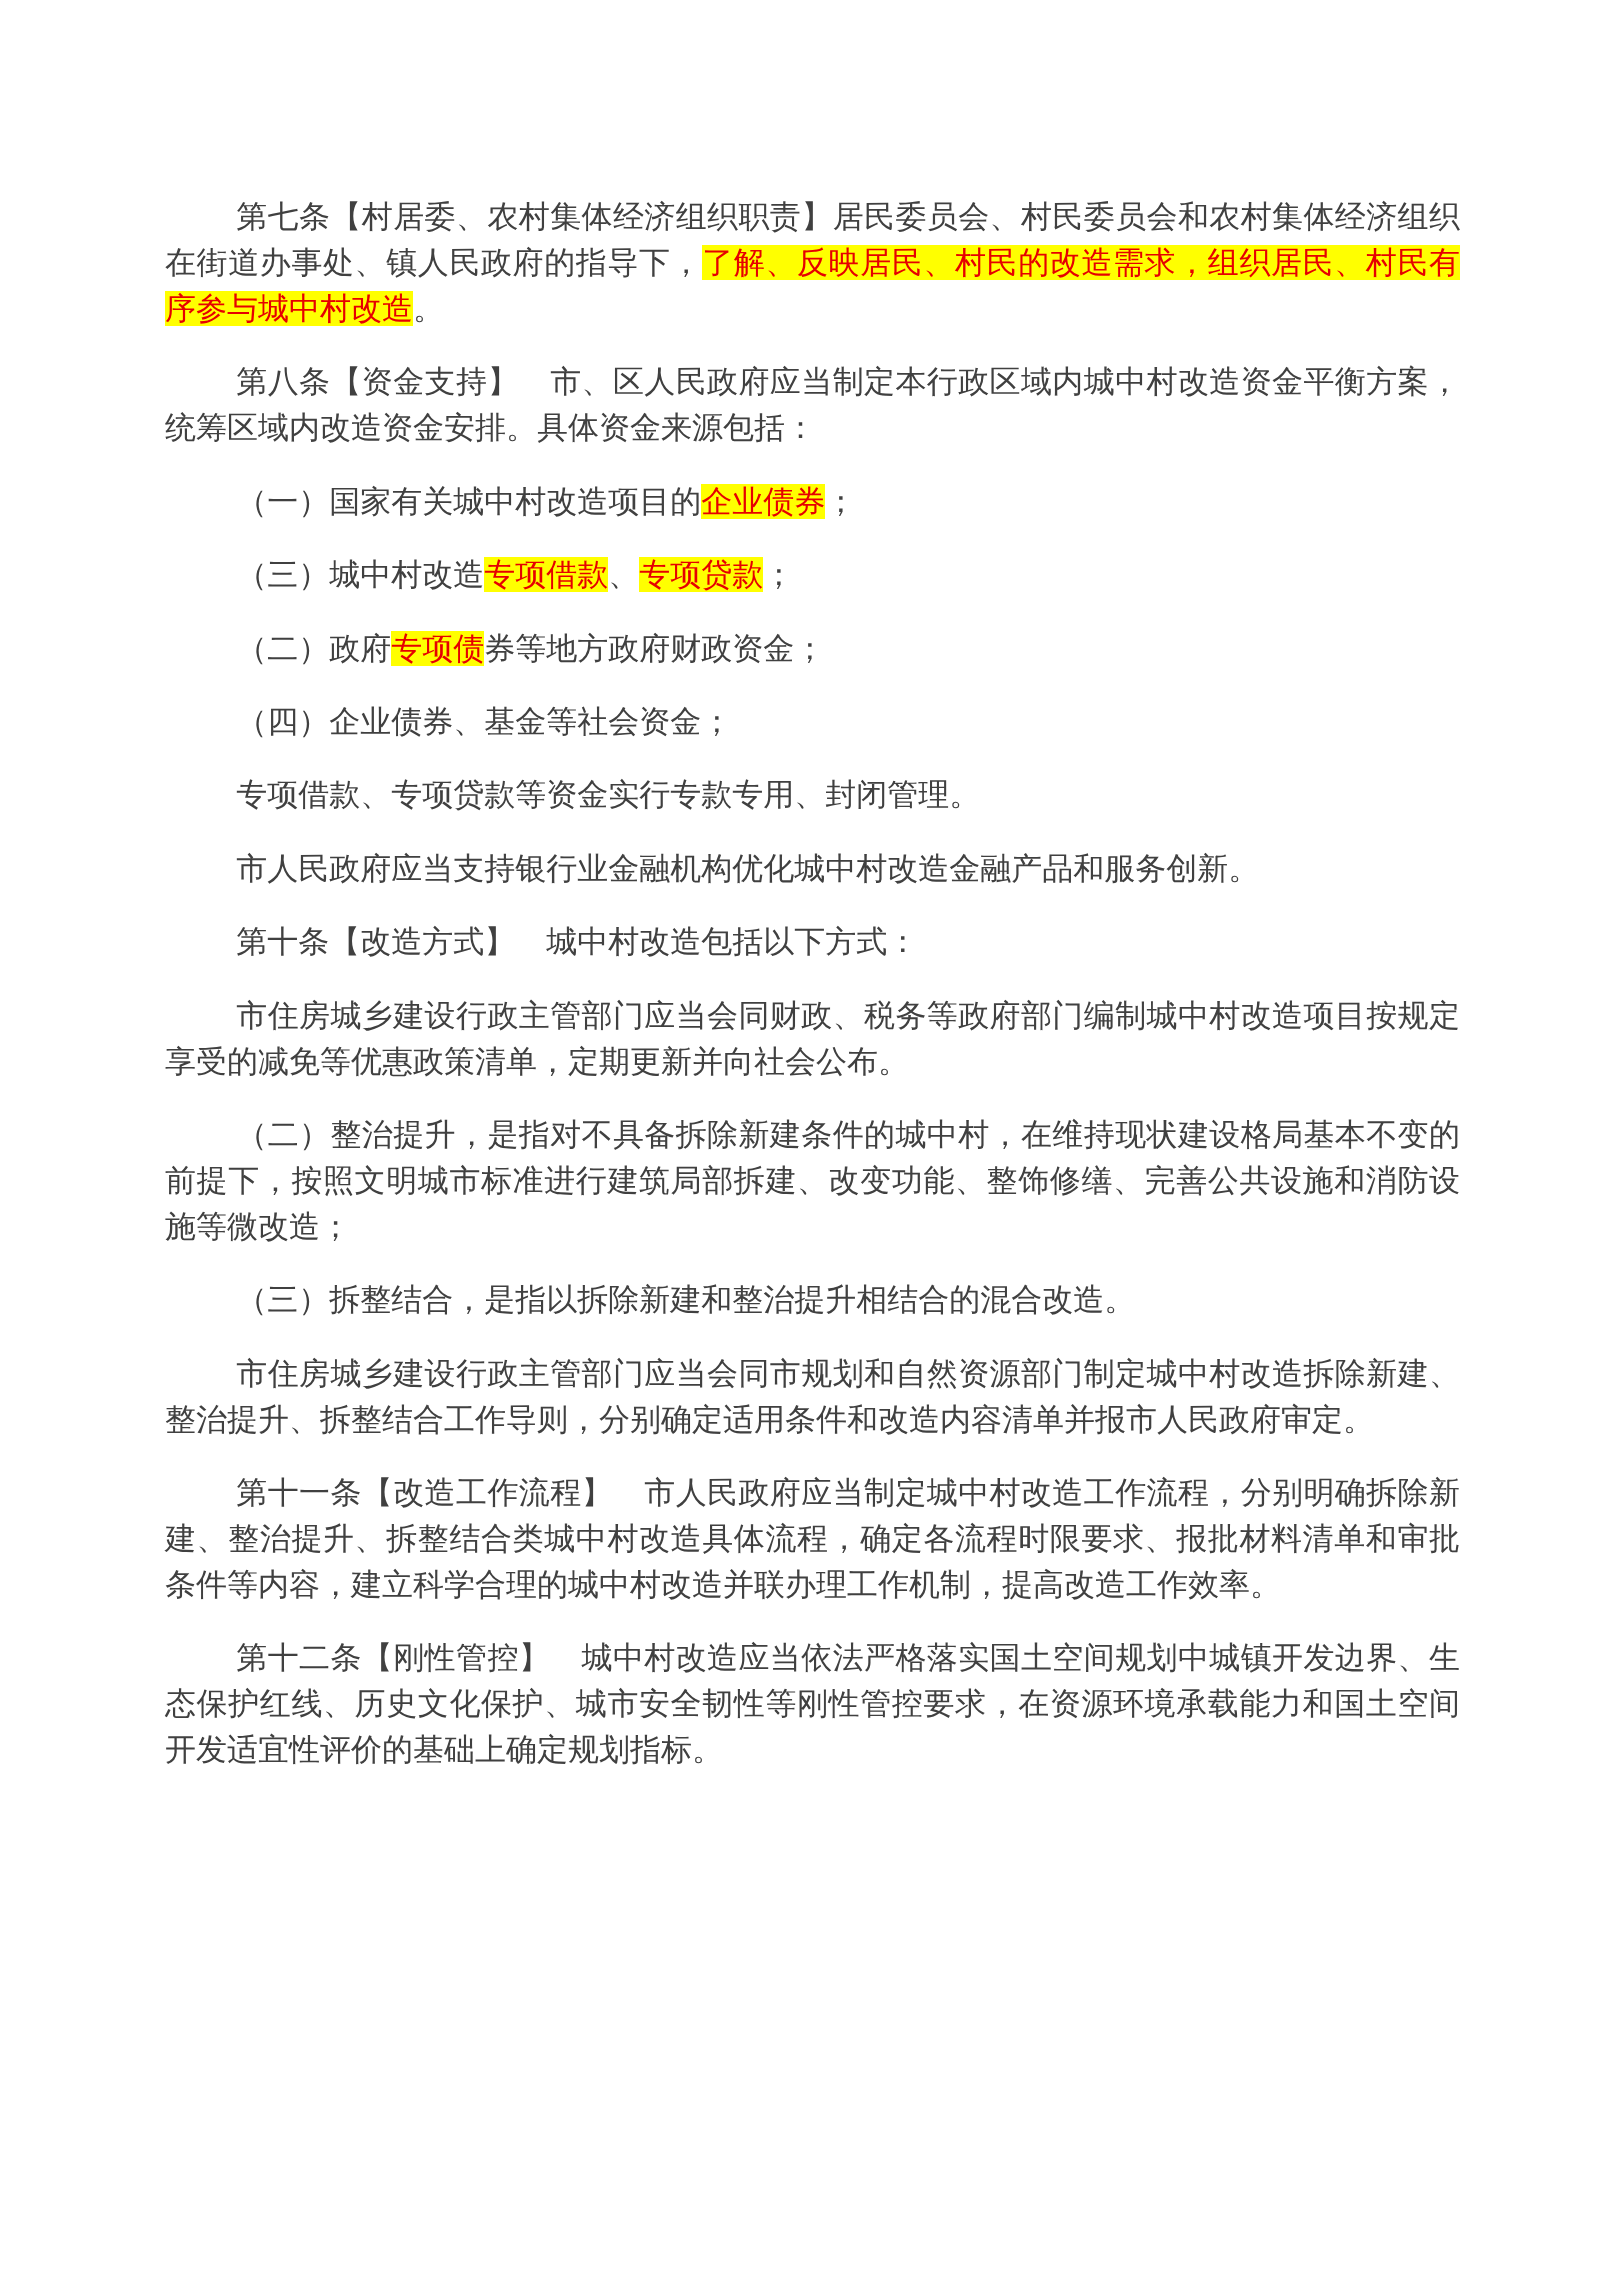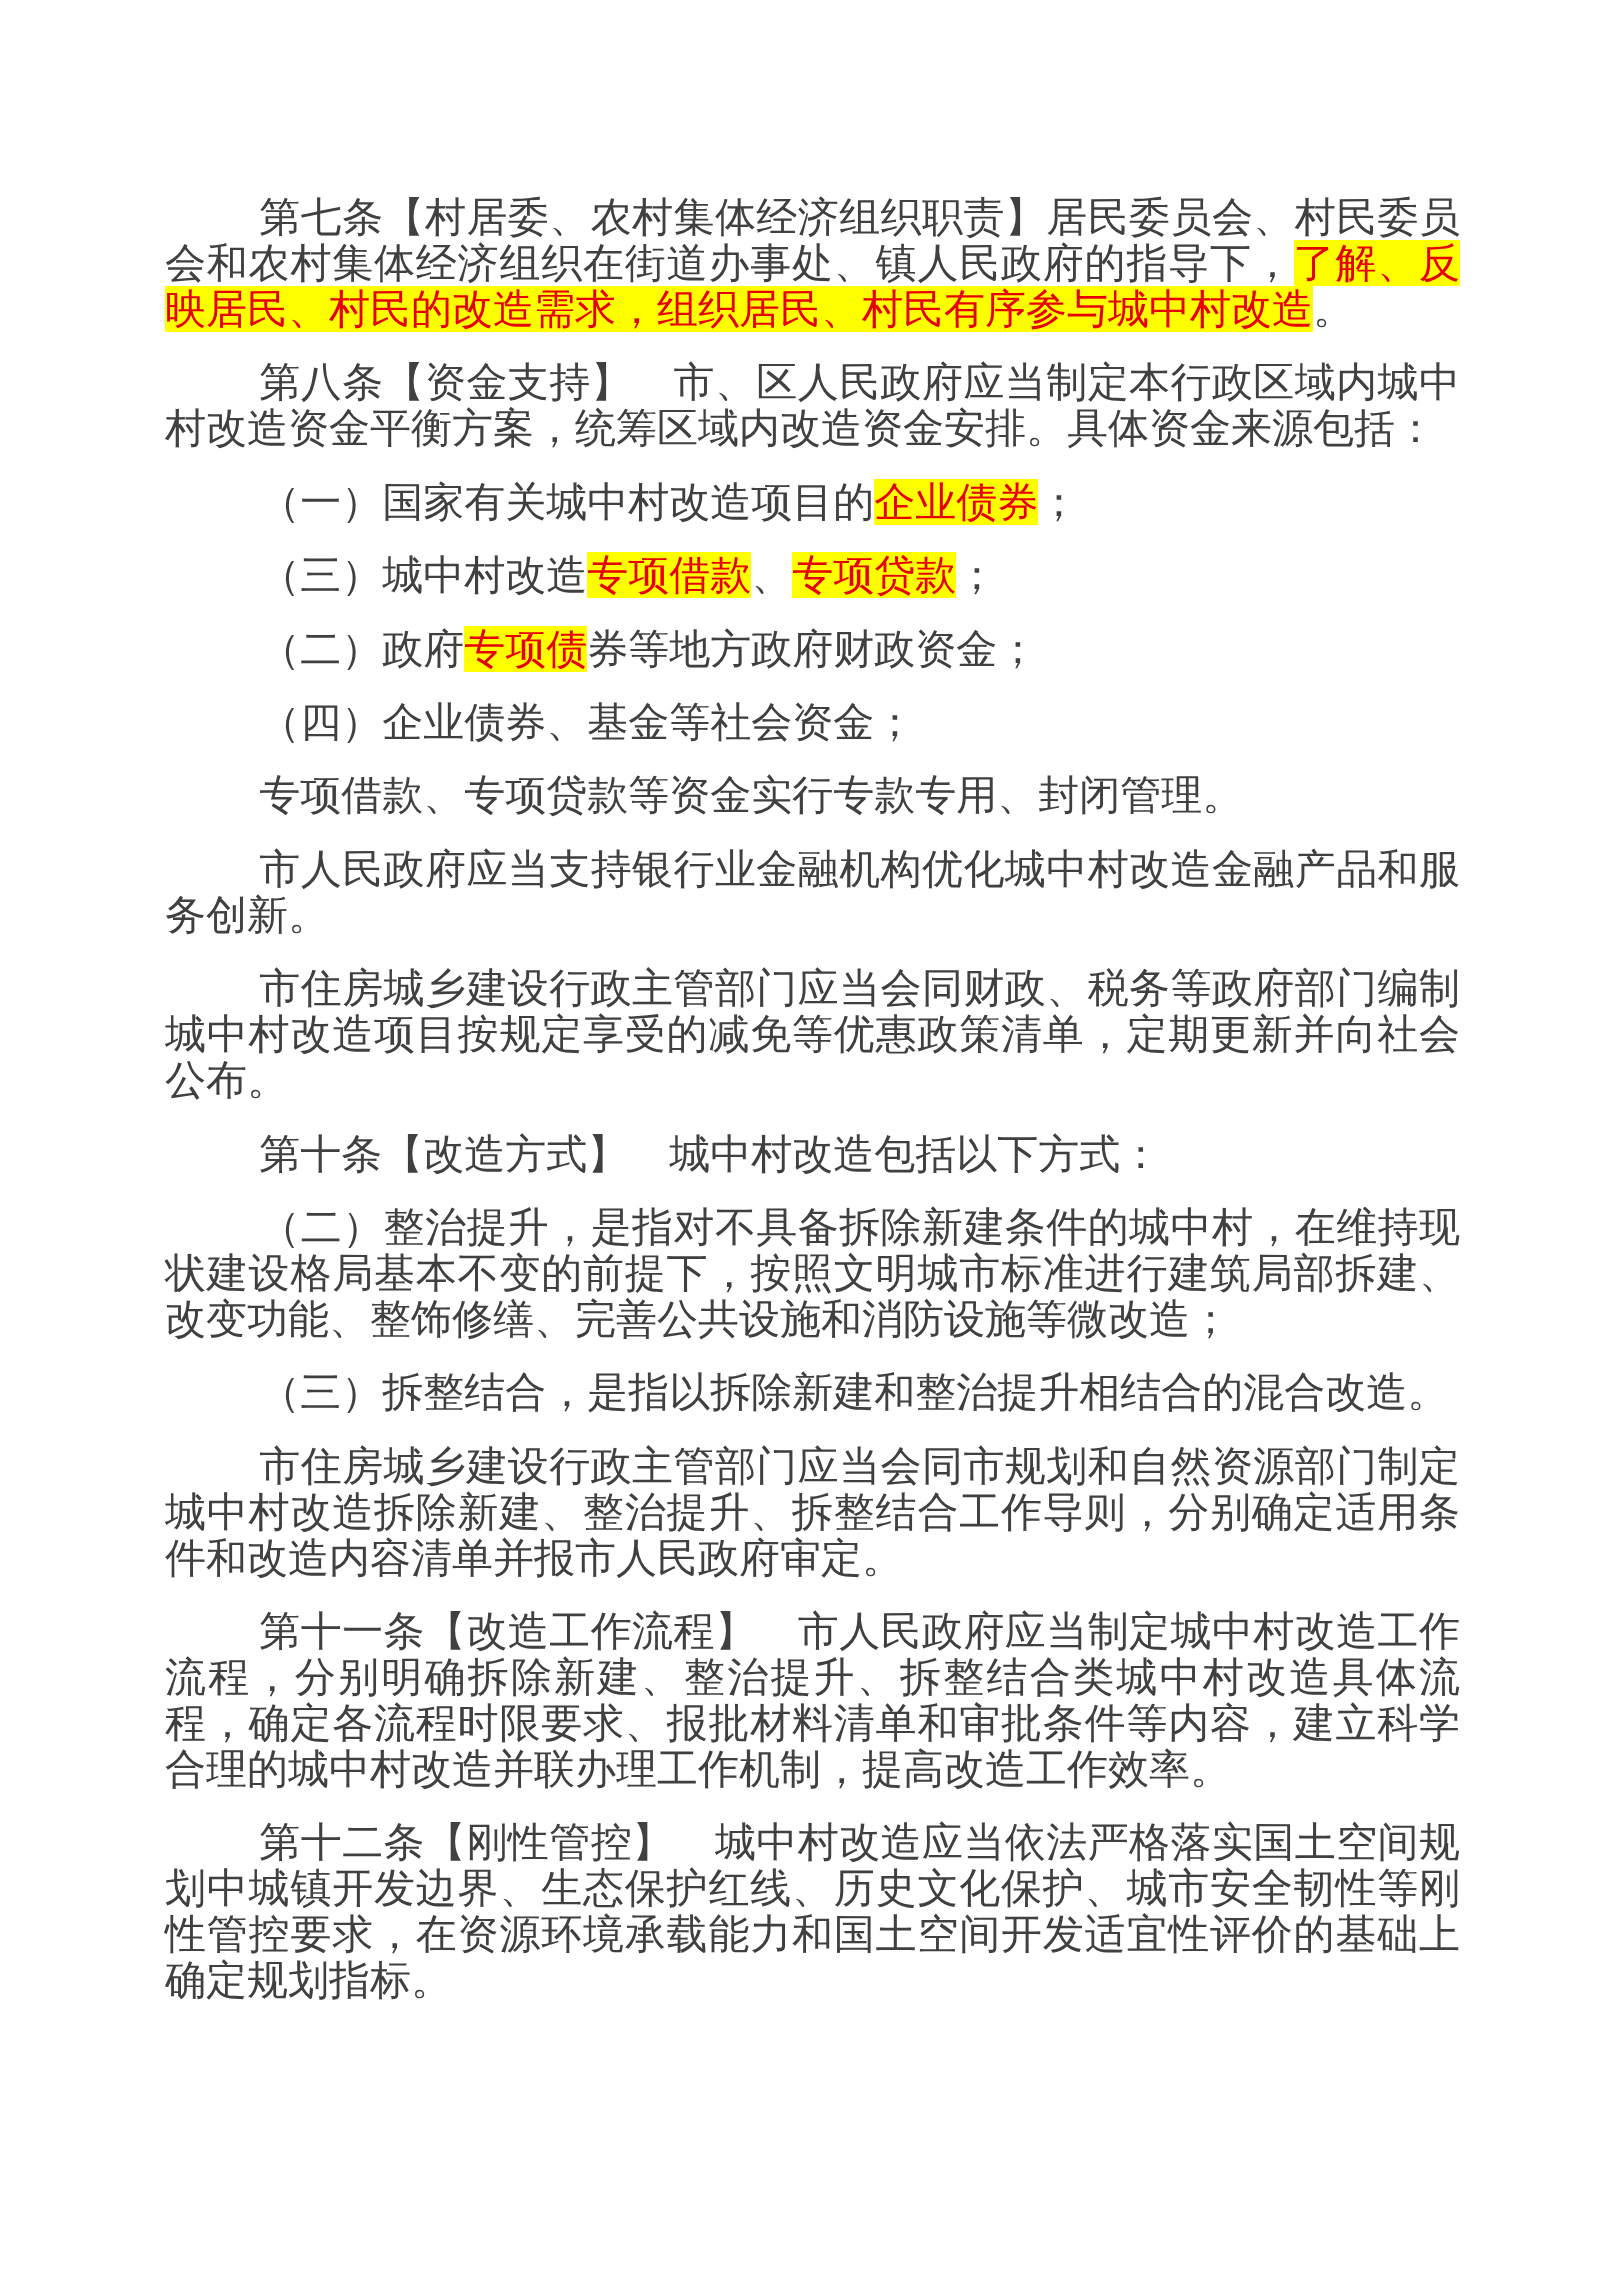--- a/index.html
+++ b/index.html
@@ -13,21 +13,21 @@
     height: 2293px;
     margin: 0 auto;
     background: #ffffff;
     box-sizing: border-box;
     padding: 194px 161px 0 165px;
     font-family: "Liberation Serif", "DejaVu Serif", serif;
   }
   .content {
     width: 100%;
     color: var(--text-color, #404040);
-    font-size: 41px;
+    font-size: 31px;
     line-height: 46px;
     text-align: justify;
     text-justify: inter-ideograph;
   }
   p.para {
     margin: 0 0 27.4px 0;
     text-indent: 2.3em;
   }
   span.hl {
     background: var(--hl-bg, #ffff00);
@@ -40,22 +40,22 @@
 <div class="page">
   <div class="content" id="doc">
       <p class="para"><span class="">第七条【村居委、农村集体经济组织职责】居民委员会、村民委员会和农村集体经济组织在街道办事处、镇人民政府的指导下，</span><span class="hl">了解、反映居民、村民的改造需求，组织居民、村民有序参与城中村改造</span><span class="">。</span></p>
       <p class="para"><span class="">第八条【资金支持】　市、区人民政府应当制定本行政区域内城中村改造资金平衡方案，统筹区域内改造资金安排。具体资金来源包括：</span></p>
       <p class="para"><span class="">（一）国家有关城中村改造项目的</span><span class="hl">企业债券</span><span class="">；</span></p>
       <p class="para"><span class="">（三）城中村改造</span><span class="hl">专项借款</span><span class="">、</span><span class="hl">专项贷款</span><span class="">；</span></p>
       <p class="para"><span class="">（二）政府</span><span class="hl">专项债</span><span class="">券等地方政府财政资金；</span></p>
       <p class="para"><span class="">（四）企业债券、基金等社会资金；</span></p>
       <p class="para"><span class="">专项借款、专项贷款等资金实行专款专用、封闭管理。</span></p>
       <p class="para"><span class="">市人民政府应当支持银行业金融机构优化城中村改造金融产品和服务创新。</span></p>
+      <p class="para"><span class="">第十条【改造方式】　城中村改造包括以下方式：</span></p>
       <p class="para"><span class="">市住房城乡建设行政主管部门应当会同财政、税务等政府部门编制城中村改造项目按规定享受的减免等优惠政策清单，定期更新并向社会公布。</span></p>
-      <p class="para"><span class="">第十条【改造方式】　城中村改造包括以下方式：</span></p>
       <p class="para"><span class="">（二）整治提升，是指对不具备拆除新建条件的城中村，在维持现状建设格局基本不变的前提下，按照文明城市标准进行建筑局部拆建、改变功能、整饰修缮、完善公共设施和消防设施等微改造；</span></p>
       <p class="para"><span class="">（三）拆整结合，是指以拆除新建和整治提升相结合的混合改造。</span></p>
       <p class="para"><span class="">市住房城乡建设行政主管部门应当会同市规划和自然资源部门制定城中村改造拆除新建、整治提升、拆整结合工作导则，分别确定适用条件和改造内容清单并报市人民政府审定。</span></p>
       <p class="para"><span class="">第十一条【改造工作流程】　市人民政府应当制定城中村改造工作流程，分别明确拆除新建、整治提升、拆整结合类城中村改造具体流程，确定各流程时限要求、报批材料清单和审批条件等内容，建立科学合理的城中村改造并联办理工作机制，提高改造工作效率。</span></p>
       <p class="para"><span class="">第十二条【刚性管控】　城中村改造应当依法严格落实国土空间规划中城镇开发边界、生态保护红线、历史文化保护、城市安全韧性等刚性管控要求，在资源环境承载能力和国土空间开发适宜性评价的基础上确定规划指标。</span></p>
     </div>
 </div>
 
 
 </body></html>

